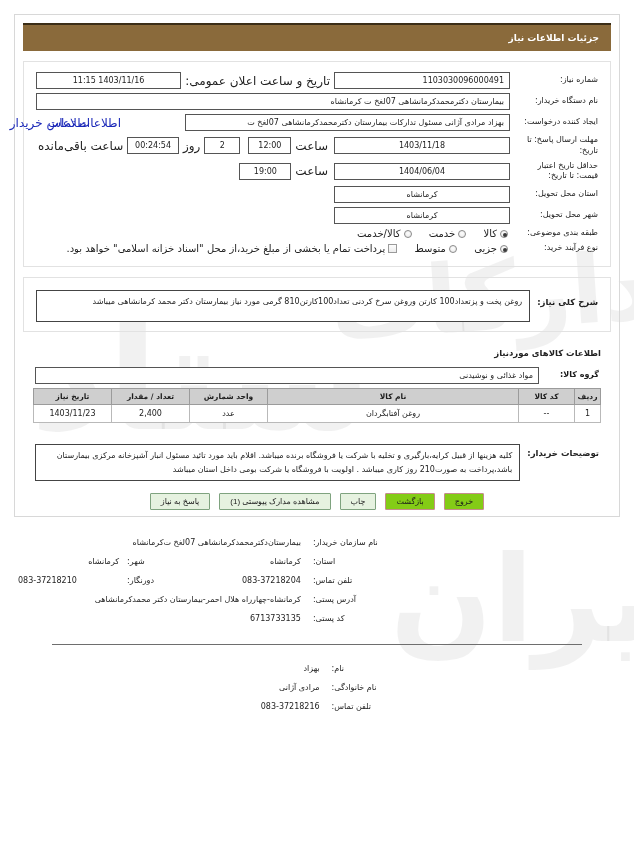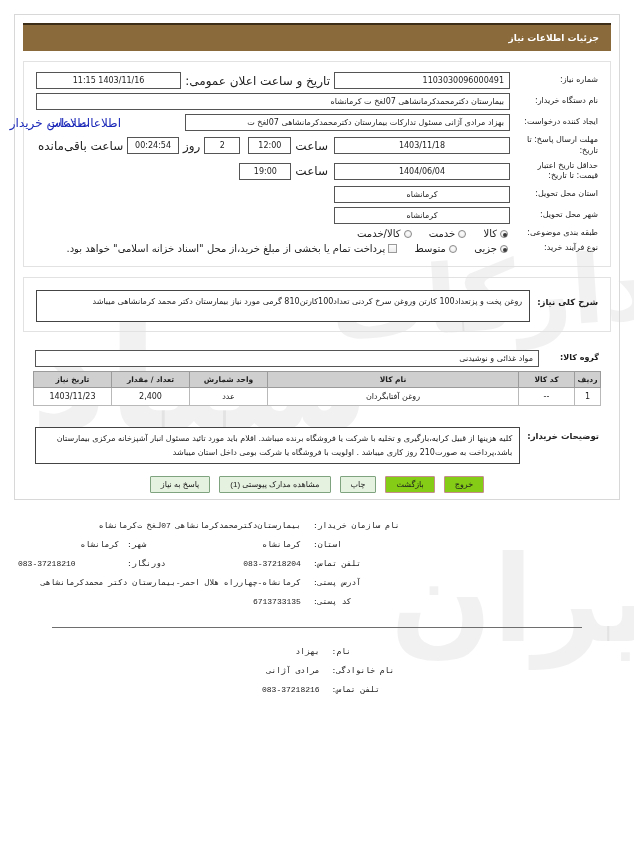--- a/index.html
+++ b/index.html
@@ -217,21 +217,21 @@
   .contact-head {
     background: #8a6a3b;
     color: #fff;
     font-weight: bold;
     font-size: 9px;
     padding: 8px 12px;
     text-align: right;
     margin-bottom: 14px;
   }
   table.kv { width: 100%; border-collapse: collapse; font-size: 8px; }
-  table.kv td { padding: 5px 4px; vertical-align: top; font-family: Liberation Mono, monospace; }
+  table.kv td { padding: 5px 4px; vertical-align: top; }
   .kv-lbl { text-align: left; white-space: nowrap; width: 96px; padding-left: 8px !important; }
   .kv-val { text-align: right; padding-right: 4px !important; }
   .kv-lbl2 { text-align: left; white-space: nowrap; width: 70px; }
 
   hr.sep {
     border: none;
     border-top: 1px solid #6e6e6e;
     margin: 16px 38px 14px 38px;
   }
   .mid-wrap { width: 330px; margin: 0 auto; }
@@ -385,20 +385,21 @@
     <div class="panel" style="padding:9px 10px">
       <div class="desc-row">
         <div class="desc-lbl">شرح کلی نیاز:</div>
         <div class="desc-flex">
           <div class="descbox">روغن پخت و پزتعداد100 کارتن وروغن سرخ کردنی تعداد100کارتن810 گرمی  مورد نیاز  بیمارستان دکتر محمد کرمانشاهی میباشد</div>
         </div>
       </div>
     </div>
 
     <div class="panel" style="border:none;padding:6px 10px 0 10px">
+      <div style="font-weight:bold;font-size:8.5px;text-align:right;margin-bottom:7px">اطلاعات کالاهای موردنیاز</div>
 
       <table class="frm">
         <tbody>
             <tr>
           <td class="lbl lbl-b" style="width:60px">گروه کالا:</td>
           <td>
             <div class="fld">مواد غذائی و نوشیدنی</div>
           </td>
         </tr>
       </tbody>

